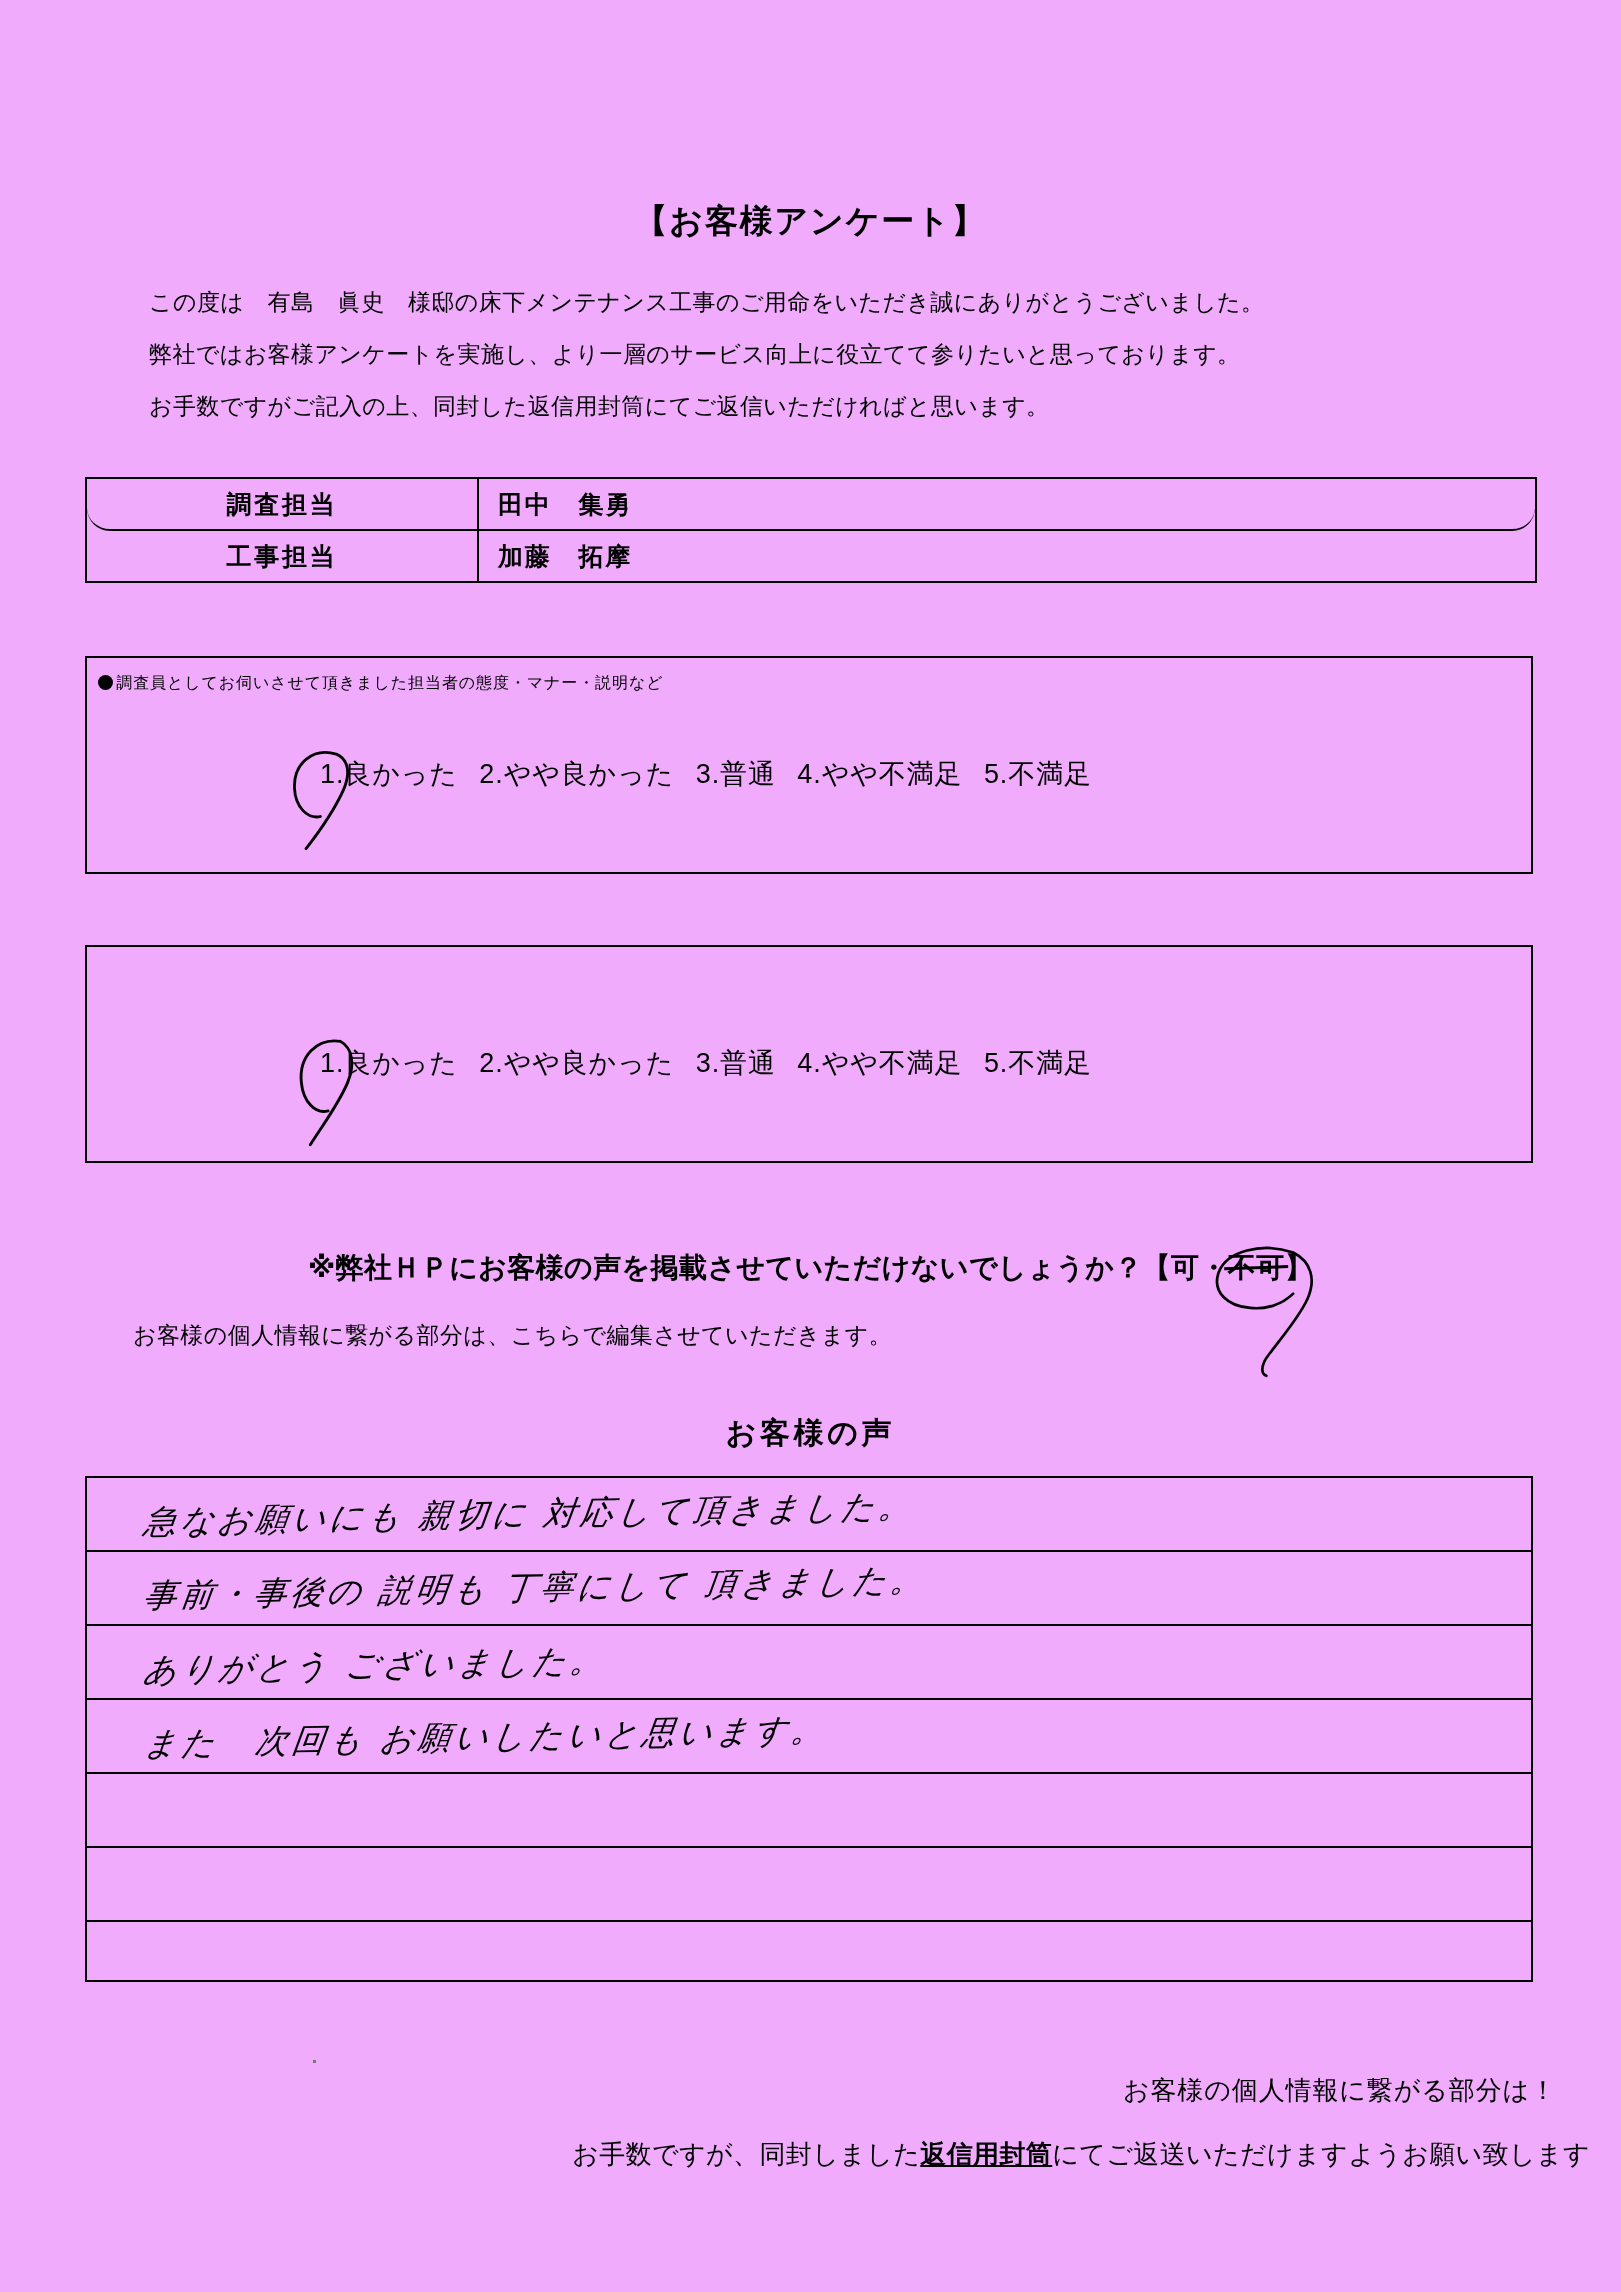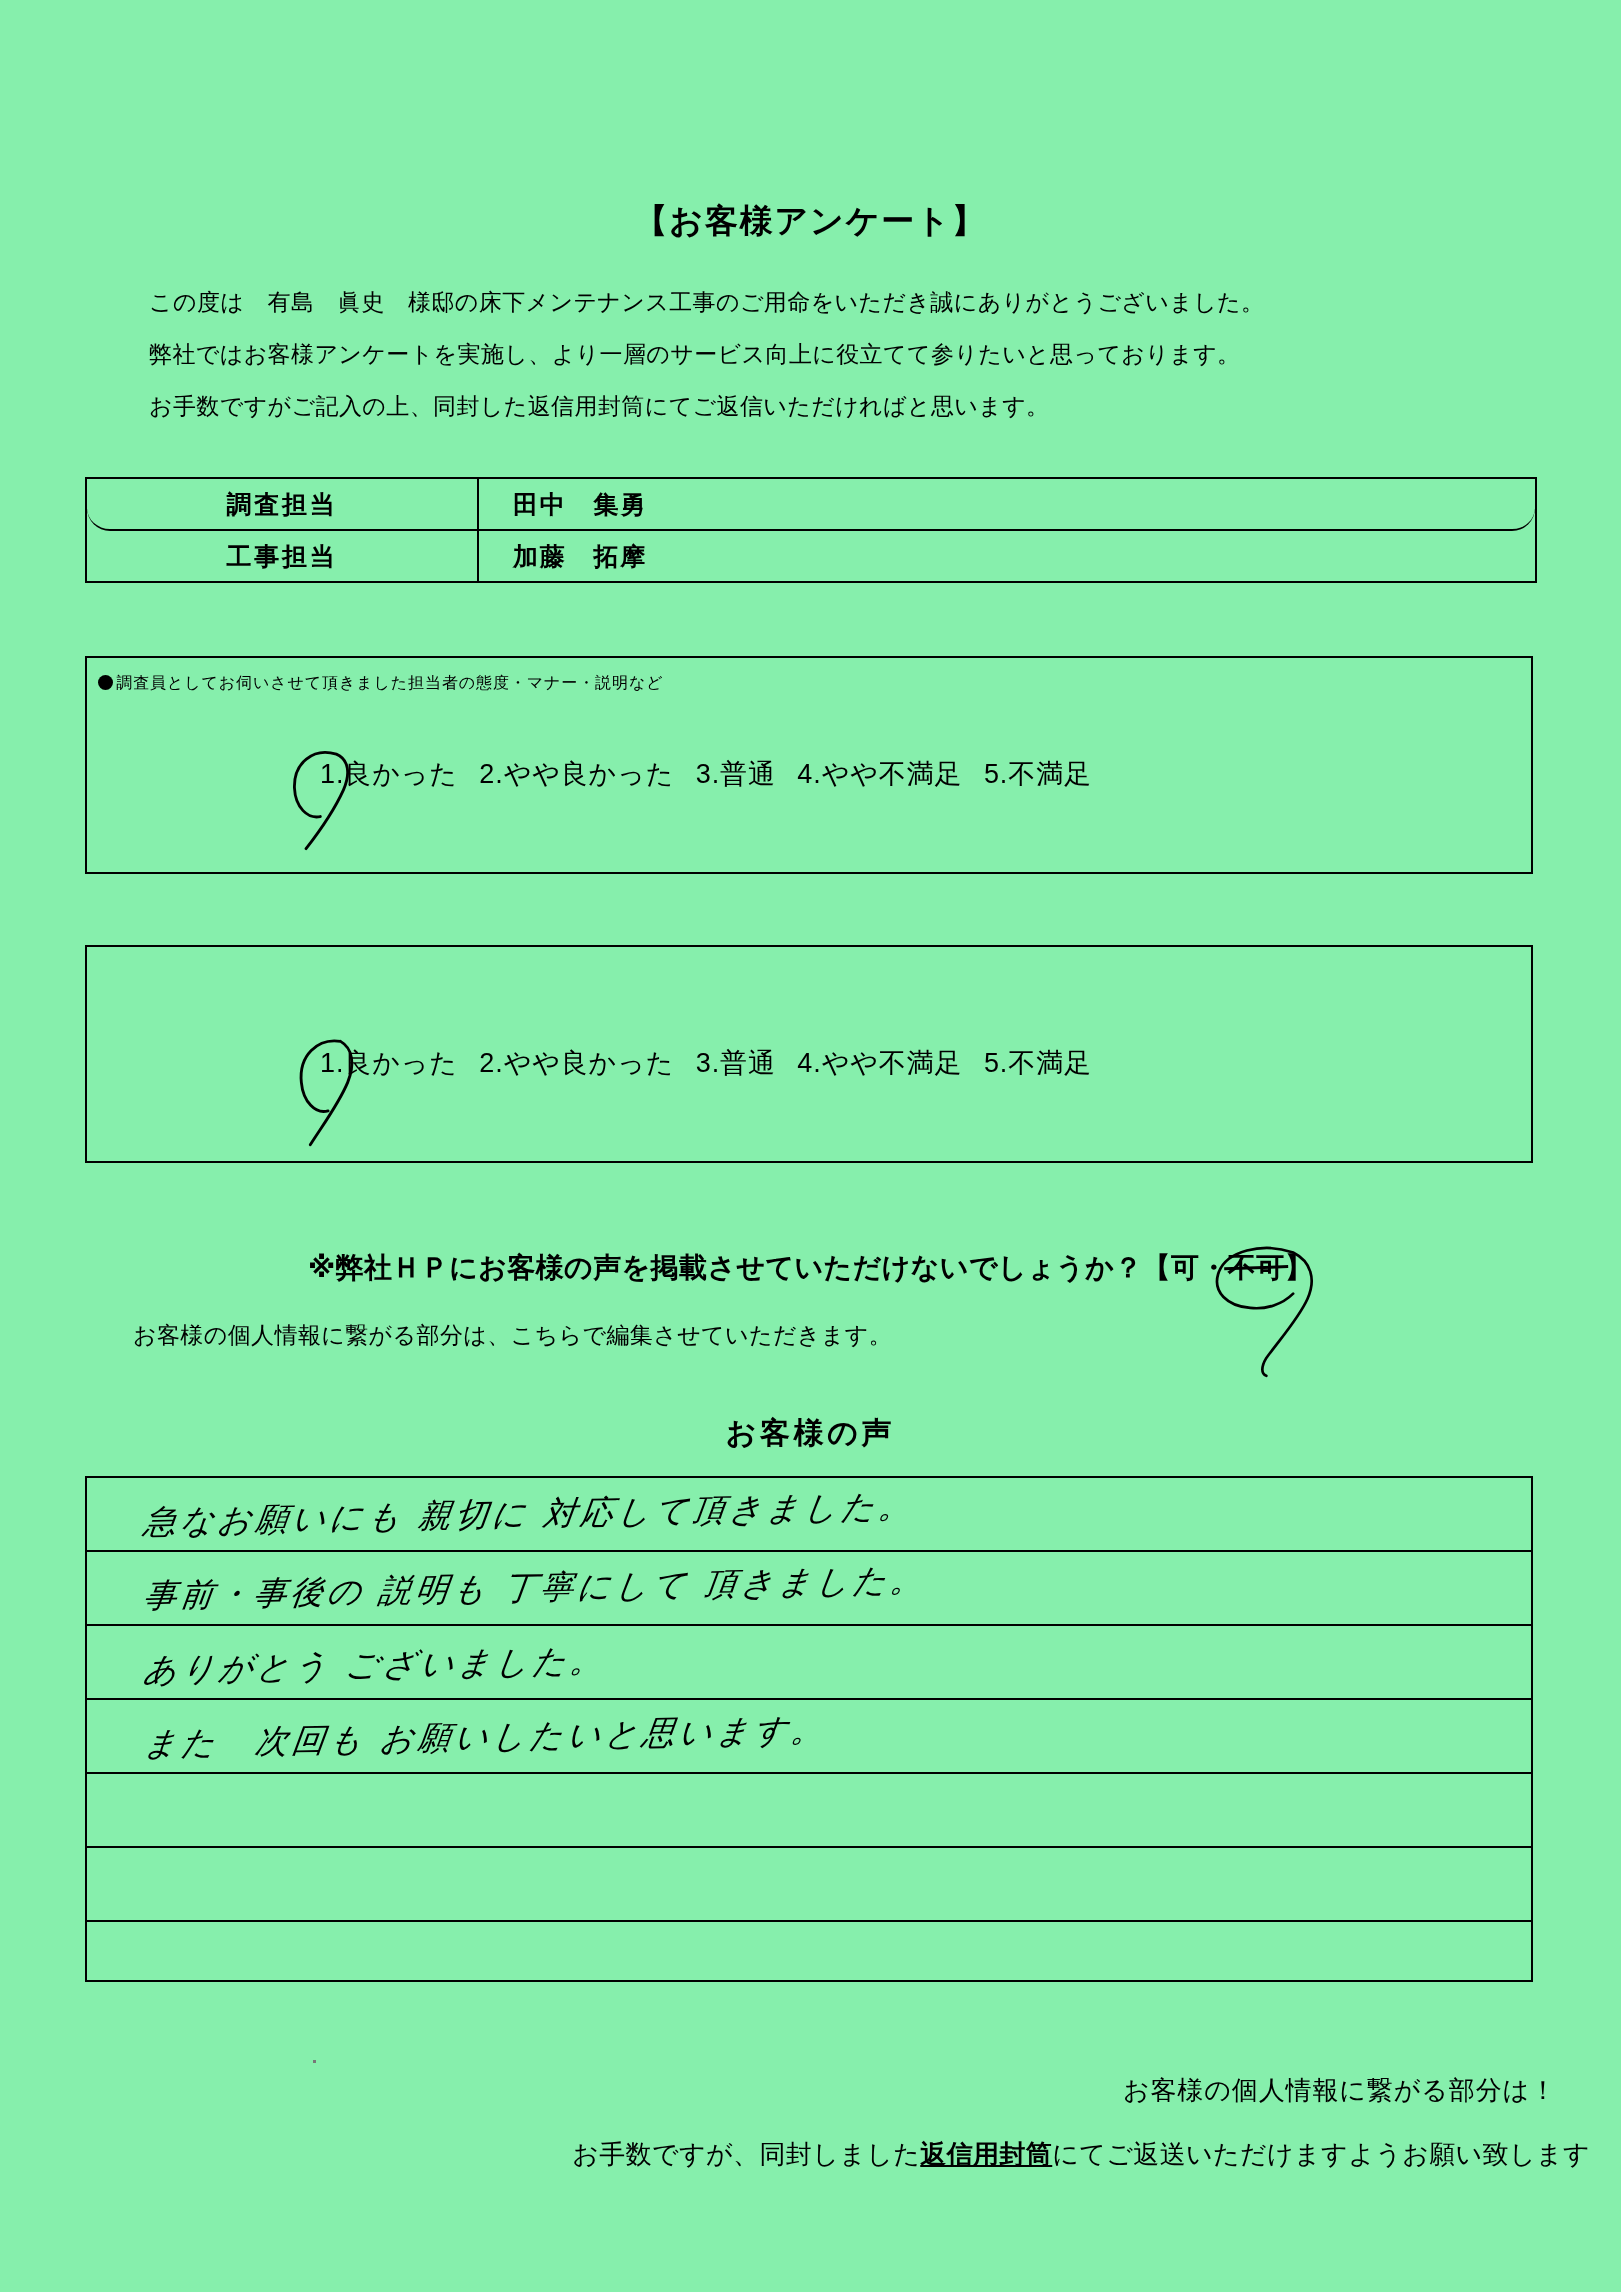--- a/index.html
+++ b/index.html
@@ -8,21 +8,21 @@
     background: #ffffff;
   }
   body {
     font-family: "Liberation Sans", "DejaVu Sans", sans-serif;
     color: #000000;
   }
   #page {
     position: relative;
     width: 1621px;
     height: 2293px;
-    background: #86efac;
+    background: #f0abfc;
     overflow: hidden;
   }
 
   
   .doc-title {
     position: absolute;
     left: 0;
     top: 199px;
     width: 1621px;
     text-align: center;
@@ -72,21 +72,21 @@
     align-items: center;
     justify-content: center;
     font-size: 25px;
     font-weight: bold;
     letter-spacing: 2.7px;
   }
   .staff-table .cell-value {
     flex: 1;
     display: flex;
     align-items: center;
-    padding-left: 34px;
+    padding-left: 19px;
     font-size: 25px;
     font-weight: bold;
     letter-spacing: 1.8px;
     white-space: pre;
   }
 
   
   .qbox {
     position: absolute;
     left: 85px;

